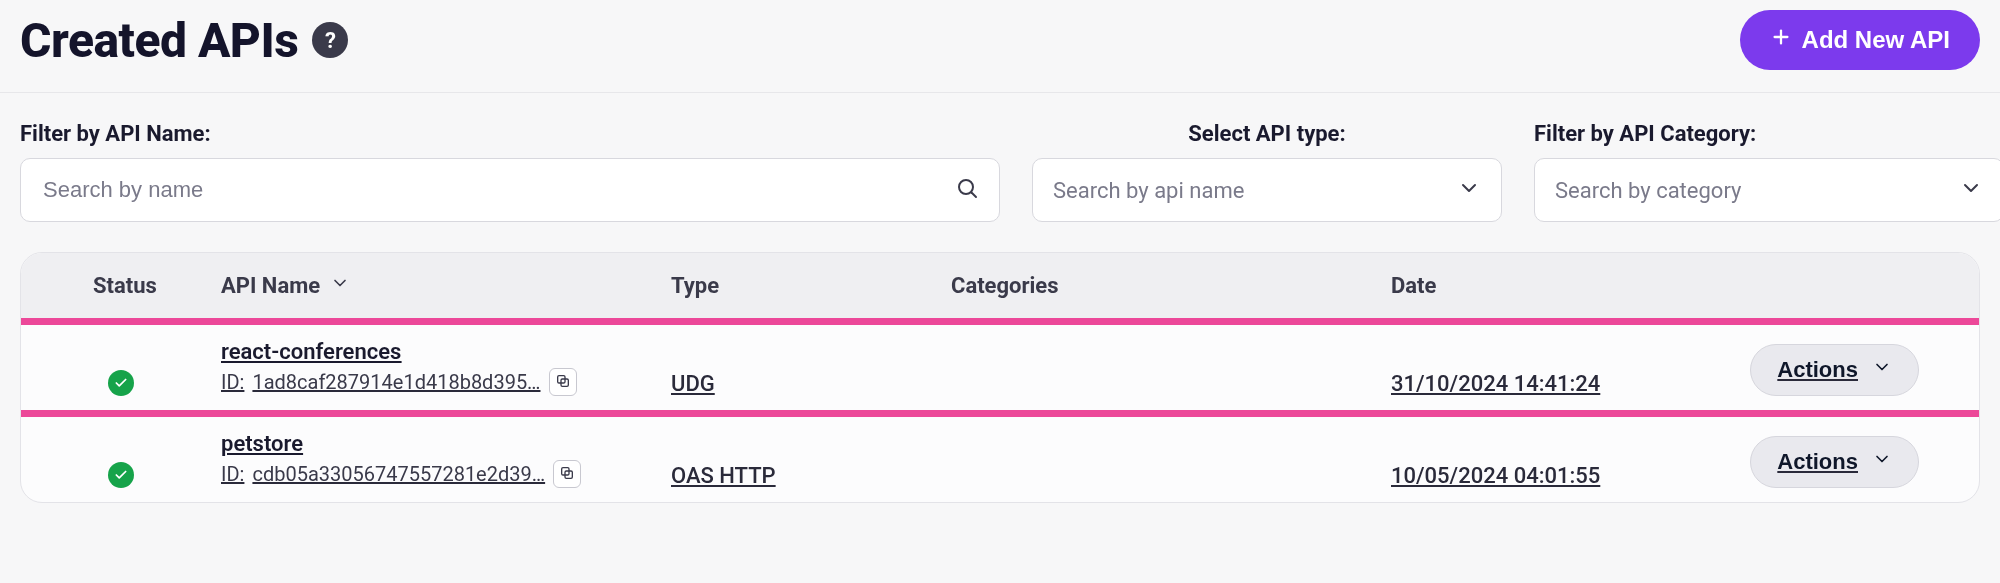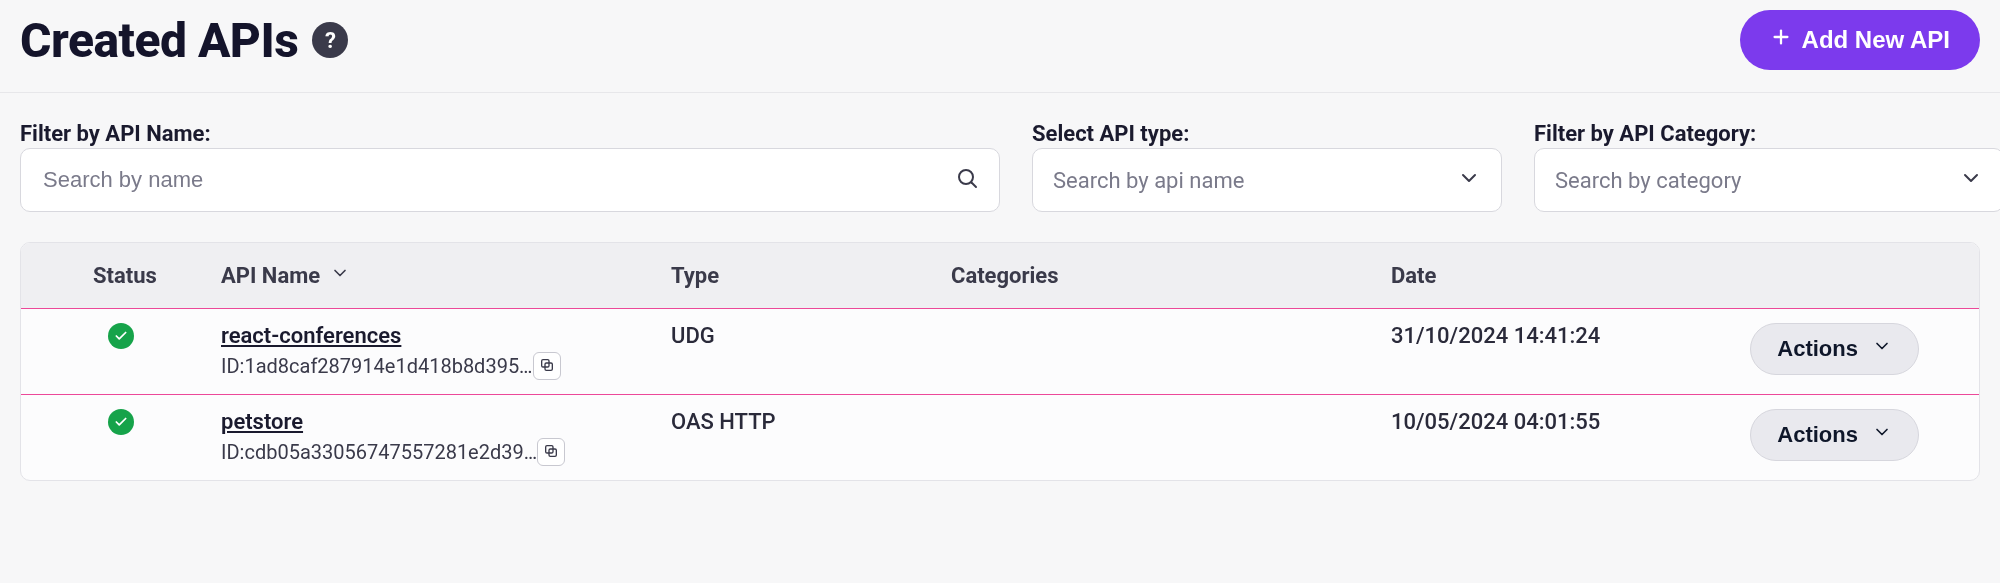--- a/index.html
+++ b/index.html
@@ -55,23 +55,23 @@
     align-items:center;
     gap:10px;
     cursor:pointer;
   }
   .add-btn svg { width:22px; height:22px; }
   .filters {
     display:flex;
     gap:32px;
     padding:28px 20px 18px 20px;
   }
-  .filter-group { display:flex; flex-direction:column; gap:2px; }
+  .filter-group { display:flex; flex-direction:column; gap:12px; }
   .fg-name { flex: 0 0 980px; }
-  .fg-type { flex: 0 0 470px; }
+  .fg-type { flex: 0 0 470px; text-align: center; }
   .fg-cat  { flex: 0 0 470px; }
   .filter-label {
     font-size:22px;
     font-weight:700;
     color:#1a1a2e;
   }
   .control {
     background:#fff;
     border:1px solid #d8d8de;
     border-radius:10px;
@@ -91,21 +91,21 @@
     color:#1a1a2e;
     background:transparent;
   }
   .control input::placeholder { color:#7a7a8a; }
   .control .sel-placeholder { color:#7a7a8a; }
   .control svg { width:24px; height:24px; color:#3a3a4a; flex-shrink:0; }
 
   .table-wrap {
     margin:12px 20px 32px 20px;
     border:1px solid #e3e3e8;
-    border-radius:10px;
+    border-radius:22px;
     overflow:hidden;
     background:#fcfcfd;
   }
   .thead {
     display:flex;
     align-items:center;
     background:#efeff2;
     padding:20px 0;
     font-size:22px;
     font-weight:700;
@@ -113,36 +113,37 @@
   }
   .col-status { width:200px; padding-left:72px; }
   .col-name   { width:450px; display:flex; gap:10px; }
   .col-type   { width:280px; }
   .col-cat    { width:440px; }
   .col-date   { width:330px; }
   .col-actions{ flex:1; display:flex; justify-content:flex-end; padding-right:60px; }
 
   .trow {
     display:flex;
-    align-items:flex-start;
+    align-items:flex-end;
     padding:14px 0;
-    border-top:1px solid #ec4899;
+    border-top:7px solid #ec4899;
     font-size:22px;
     color:#2a2a3a;
+    text-decoration:underline;
   }
   .status-cell { width:200px; display:flex; justify-content:center; align-items:center; padding-left:0; }
   .status-dot {
     width:26px; height:26px; border-radius:50%;
     background:#16a34a;
     display:flex; align-items:center; justify-content:center;
   }
   .status-dot svg { width:14px; height:14px; color:#fff; }
   .name-cell { width:450px; display:flex; flex-direction:column; gap:4px; }
   .api-link { font-weight:600; text-decoration:underline; color:#1a1a2e; cursor:pointer; font-size:22px;}
-  .id-line { display:flex; align-items:center; gap:0; color:#3a3a4a; font-size:20px; }
+  .id-line { display:flex; align-items:center; gap:8px; color:#3a3a4a; font-size:20px; }
   .id-line .copy-btn {
     border:1px solid #c8c8d0;
     border-radius:6px;
     background:#fff;
     width:28px; height:28px;
     display:flex; align-items:center; justify-content:center;
     cursor:pointer;
   }
   .id-line .copy-btn svg { width:16px; height:16px; color:#3a3a4a; }
   .type-cell { width:280px; font-weight:500; }

